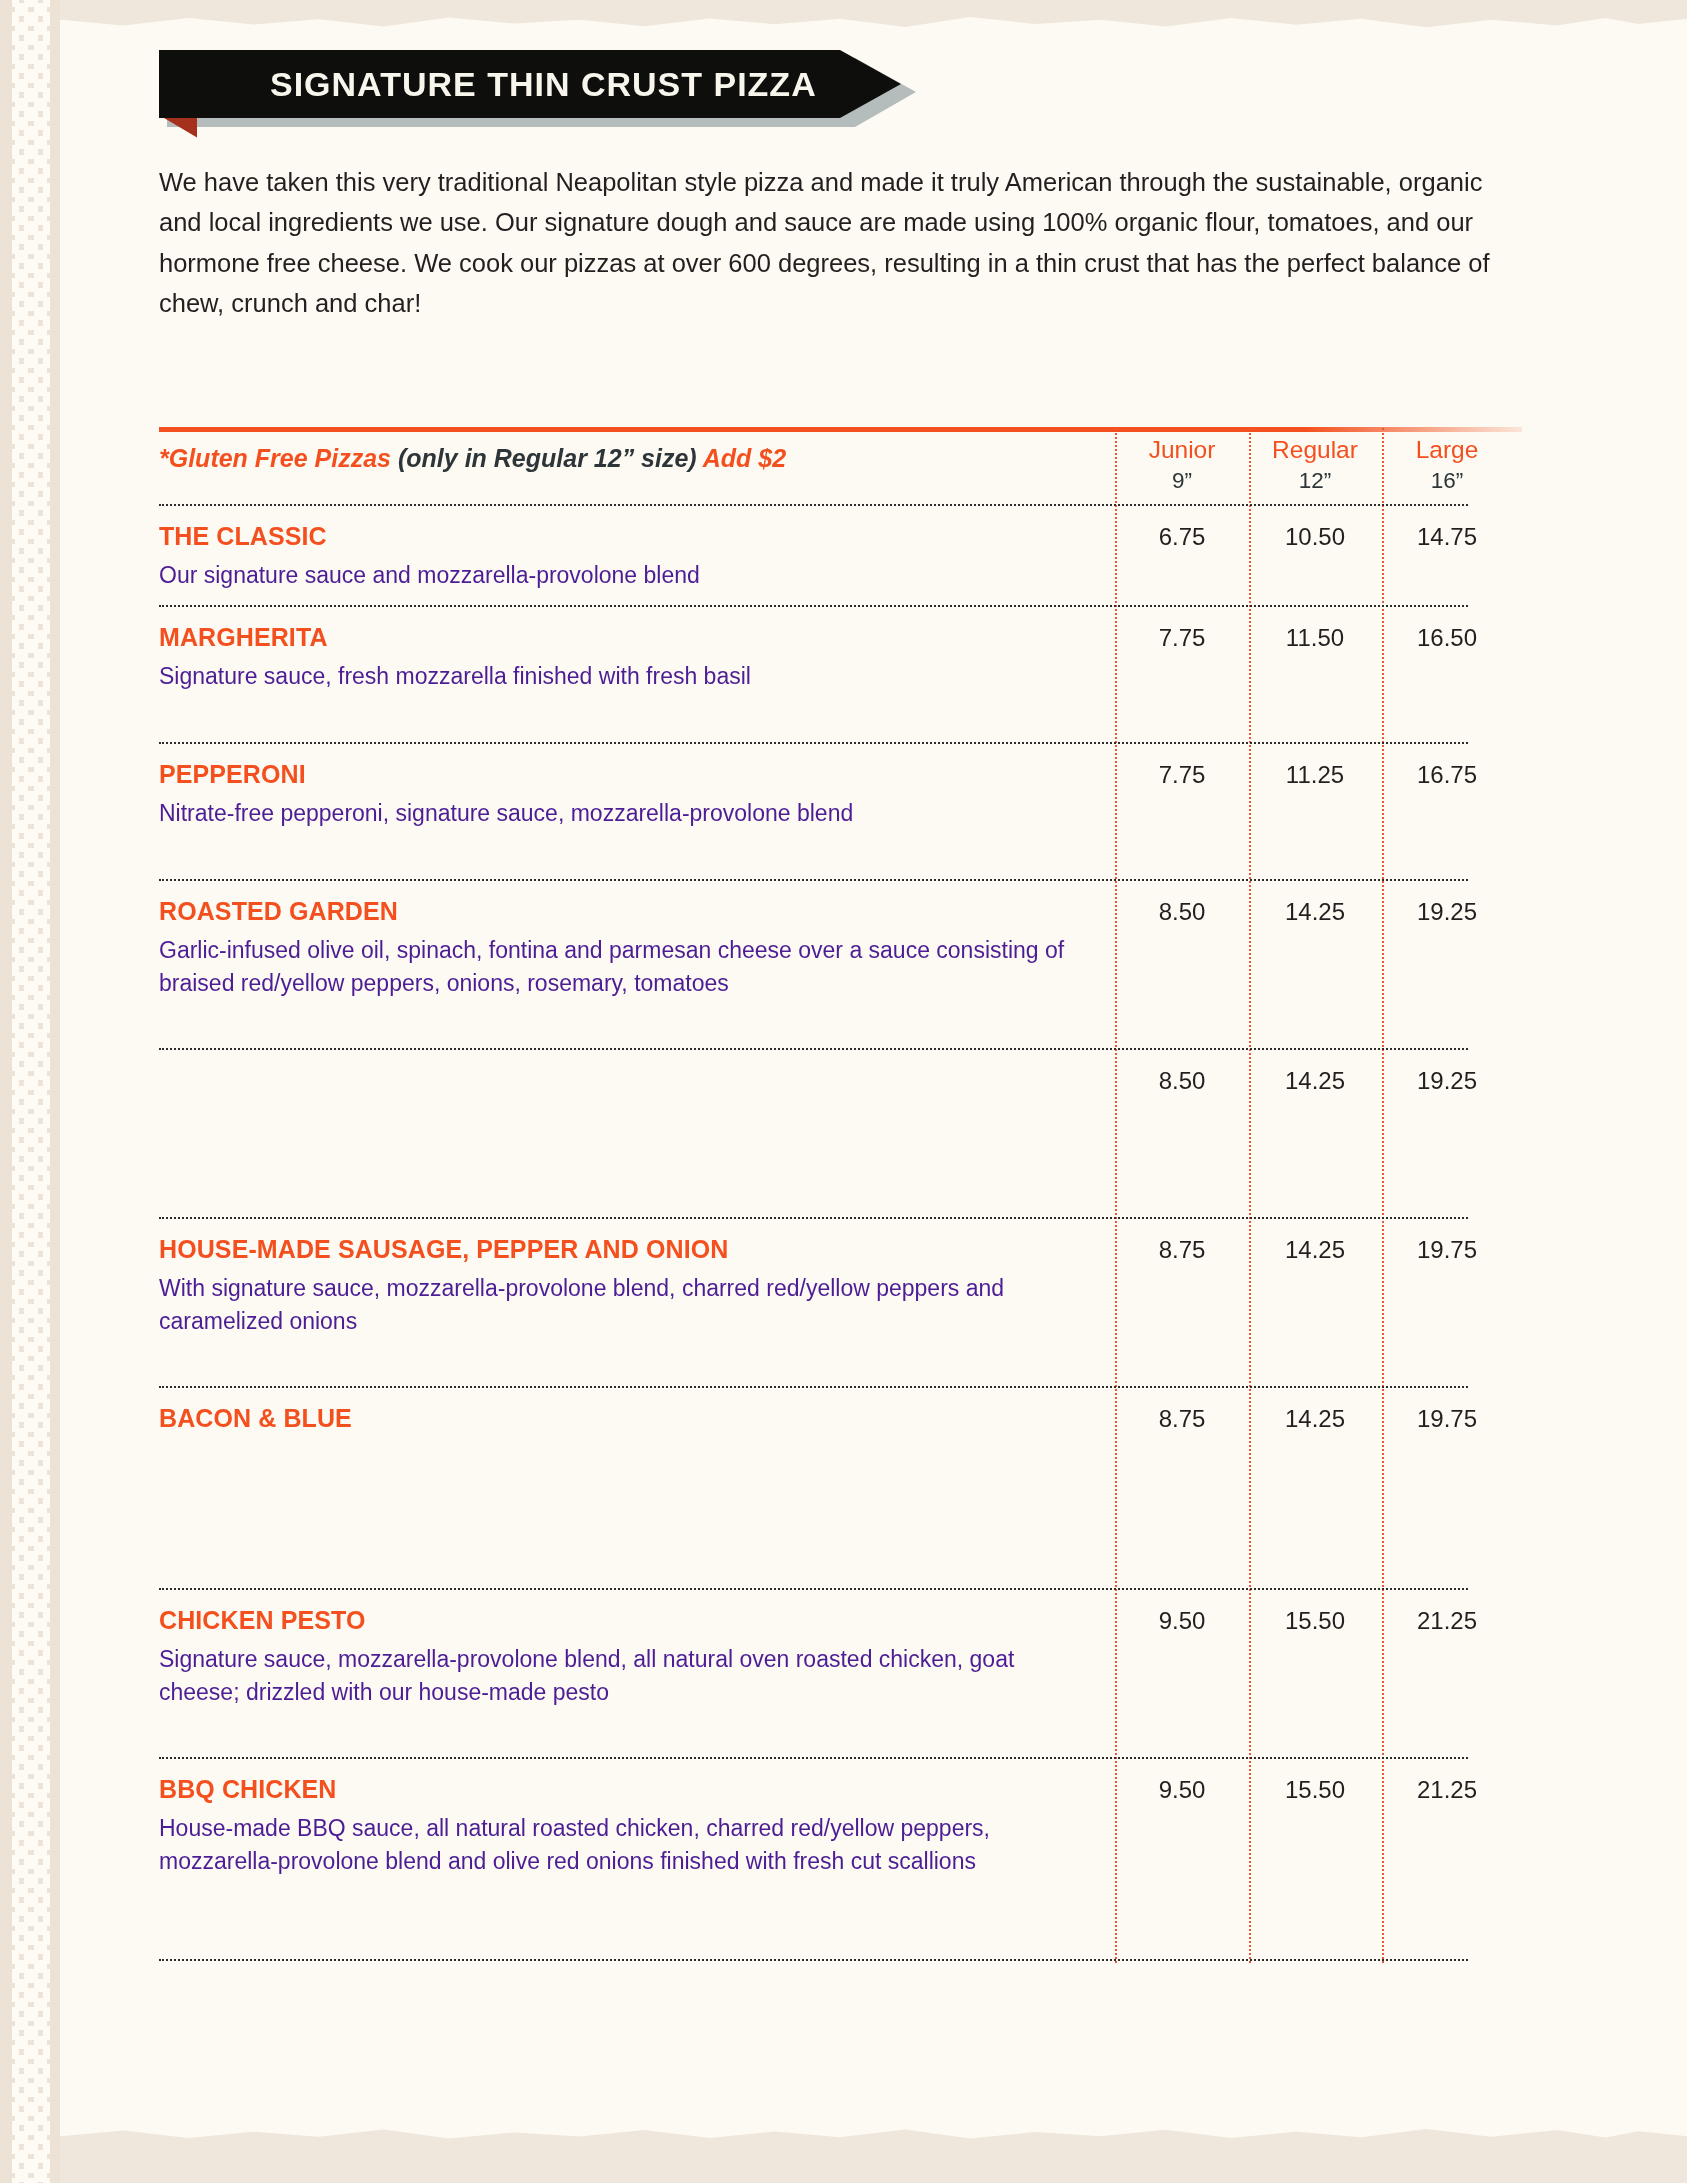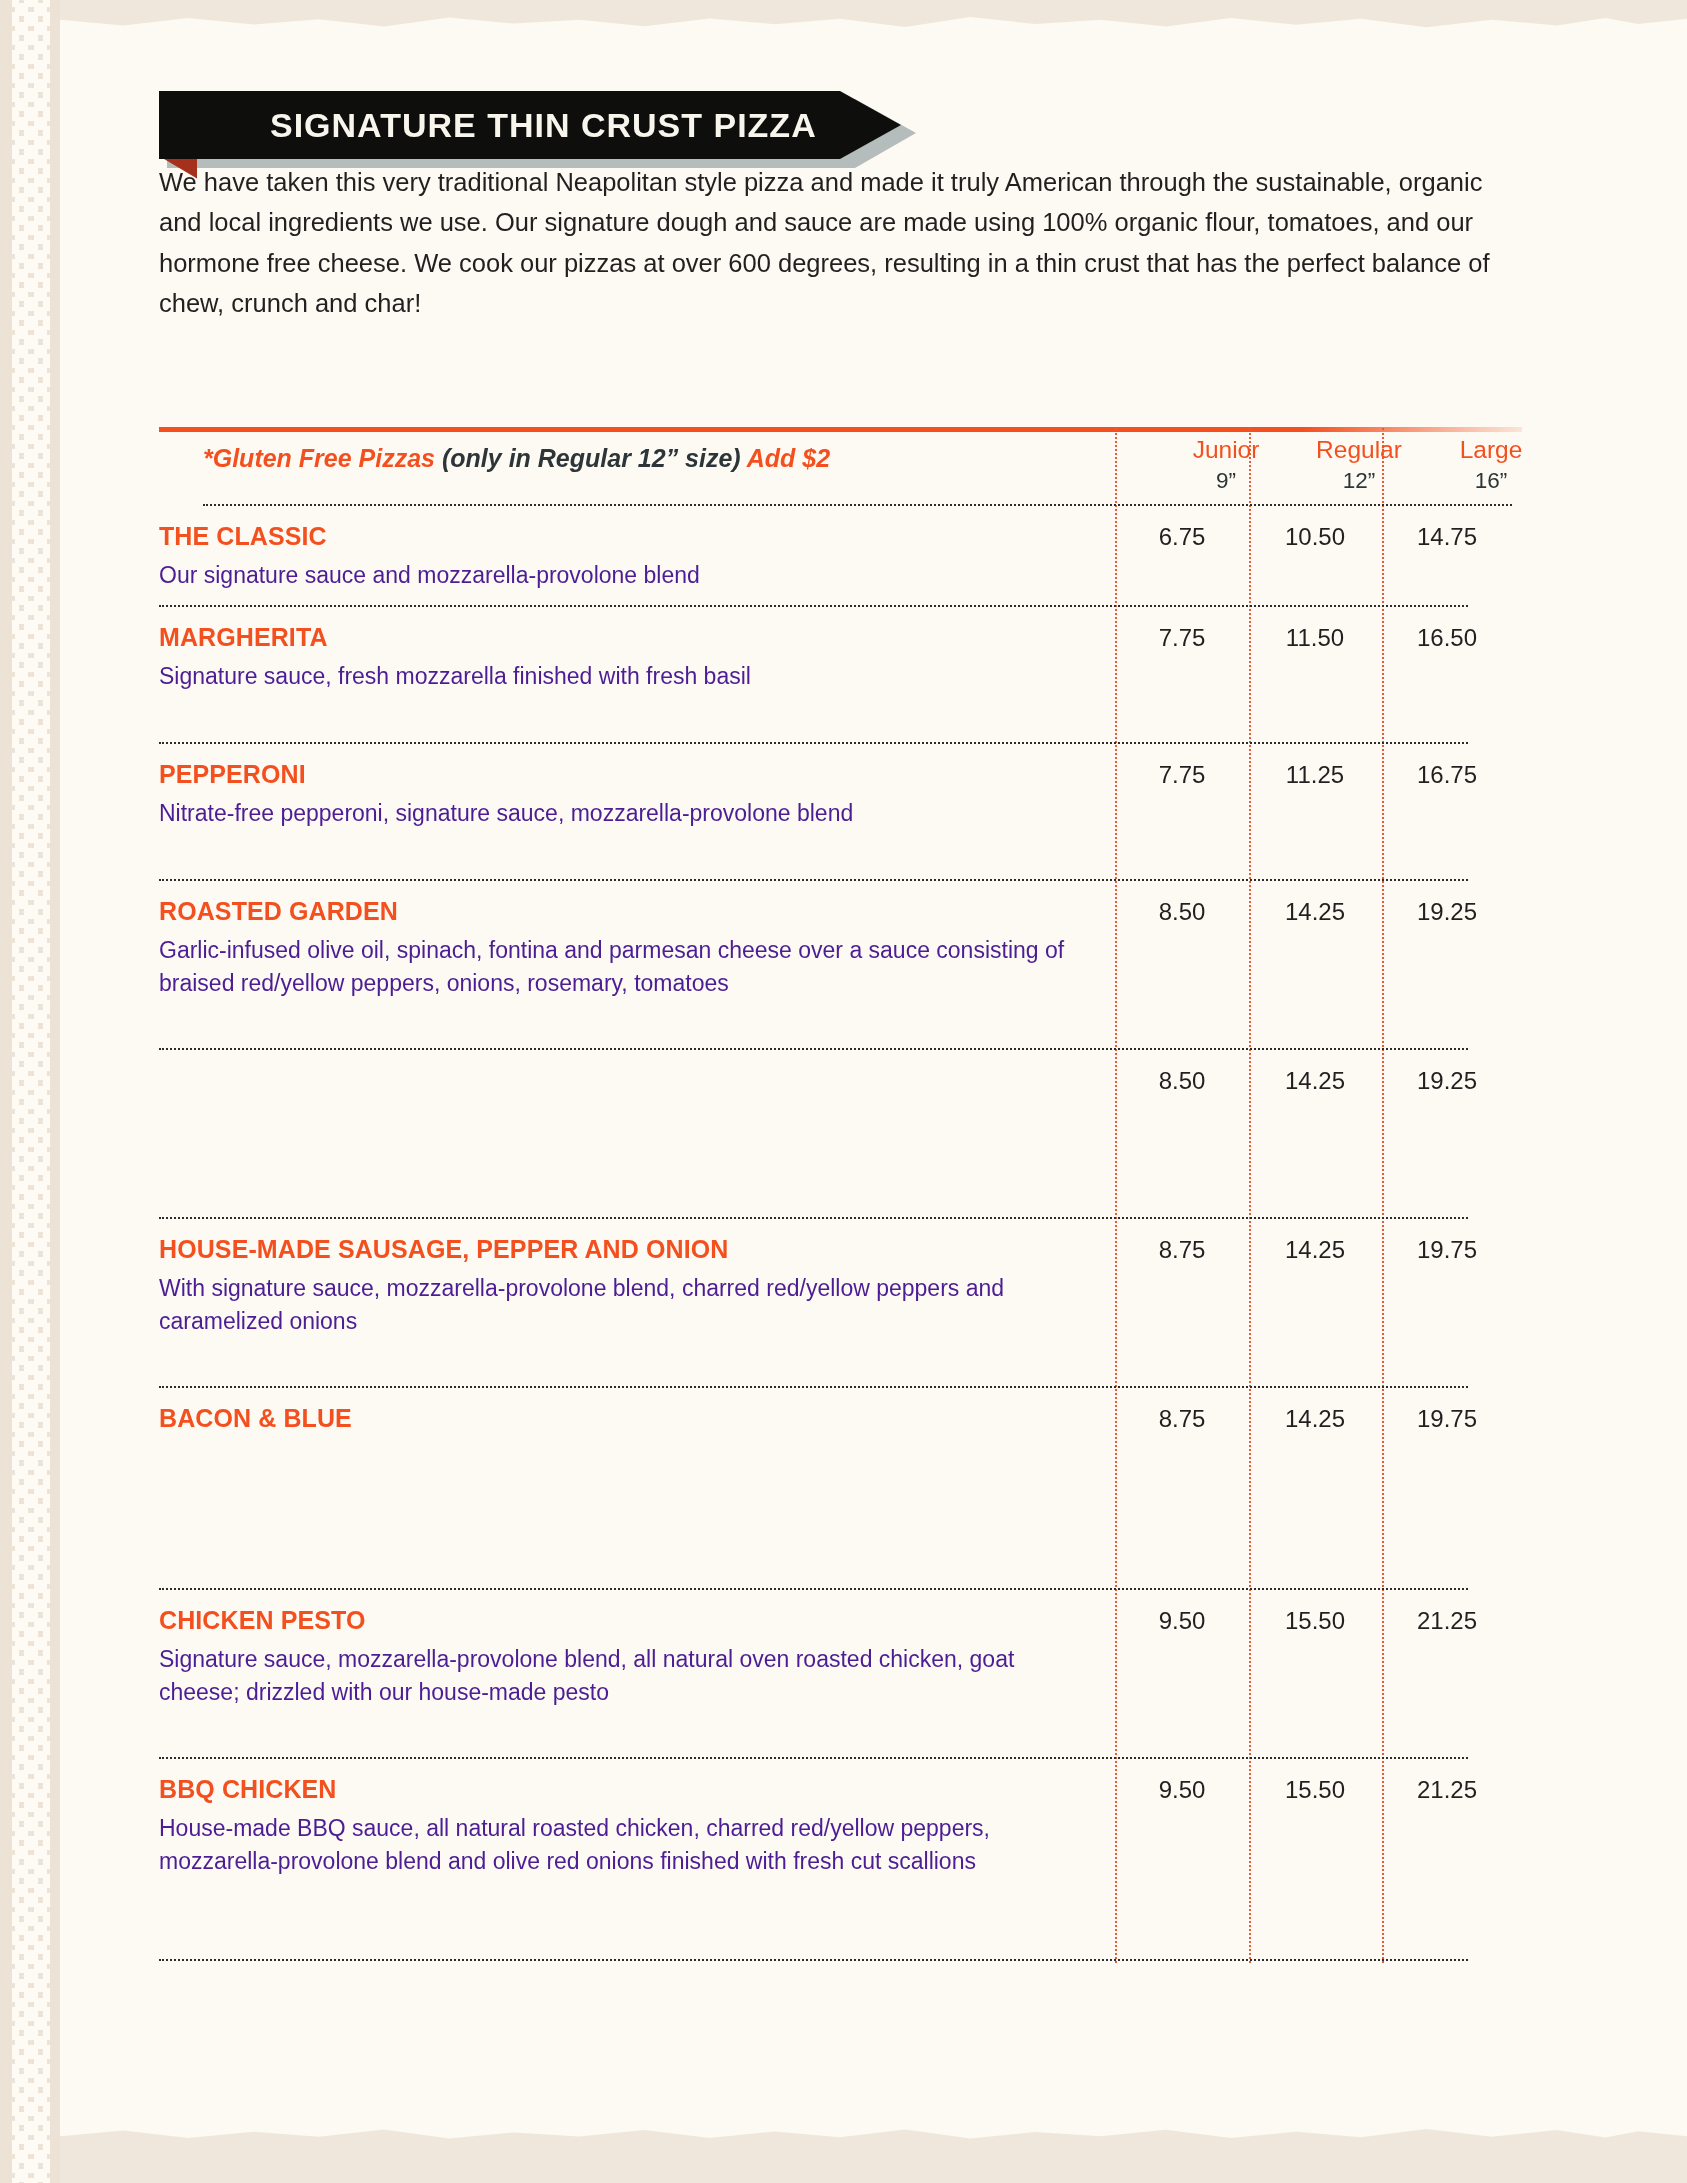--- a/index.html
+++ b/index.html
@@ -51,21 +51,21 @@
     background-repeat:repeat;
   }
 
   
   #content{
     position:absolute;
     left:159px; top:0; width:1376px;
   }
 
   
-  #banner-wrap{position:absolute;left:0;top:50px;width:754px;height:73px;margin-top:41px;}
+  #banner-wrap{position:absolute;left:0;top:50px;width:754px;height:73px;}
   #banner-shadow{
     position:absolute;left:8px;top:8px;
     width:749px;height:69px;
     background:#b4bcbc;
     clip-path:polygon(0 0, 688px 0, 749px 34px, 688px 69px, 0 69px);
   }
   #banner-fold{
     position:absolute;left:0;top:65px;width:38px;height:22.5px;
     background:#a5311c;
     clip-path:polygon(0 0,38px 0,38px 22.5px);
@@ -117,21 +117,21 @@
   .left-col{position:absolute;left:0;top:0;width:939px;}
   .price{
     position:absolute;text-align:center;
     font-size:24px;color:#231f20;
   }
   .price.c1{left:956px;width:134px;}
   .price.c2{left:1090px;width:132px;}
   .price.c3{left:1223px;width:130px;}
 
   
-  #hdr-row{height:79px;margin-left:44px;}
+  #hdr-row{height:79px;}
   #gf-note{
     position:absolute;left:0;top:17px;
     font-size:25px;font-style:italic;font-weight:bold;color:#231f20;
   }
   #gf-note .orange{color:#f4501f;}
   #gf-note .dark{color:#2d3538;}
   .sz-name{
     position:absolute;top:9.3px;text-align:center;
     font-size:24.5px;color:#f4501f;
   }

